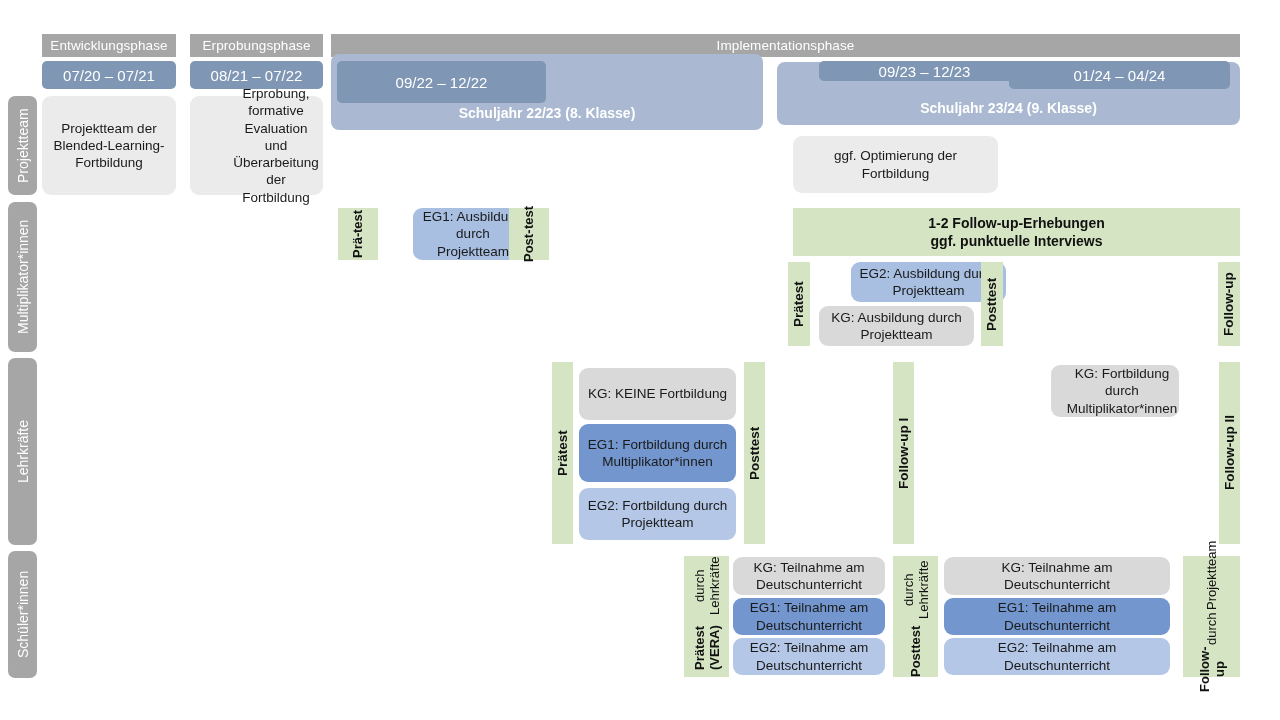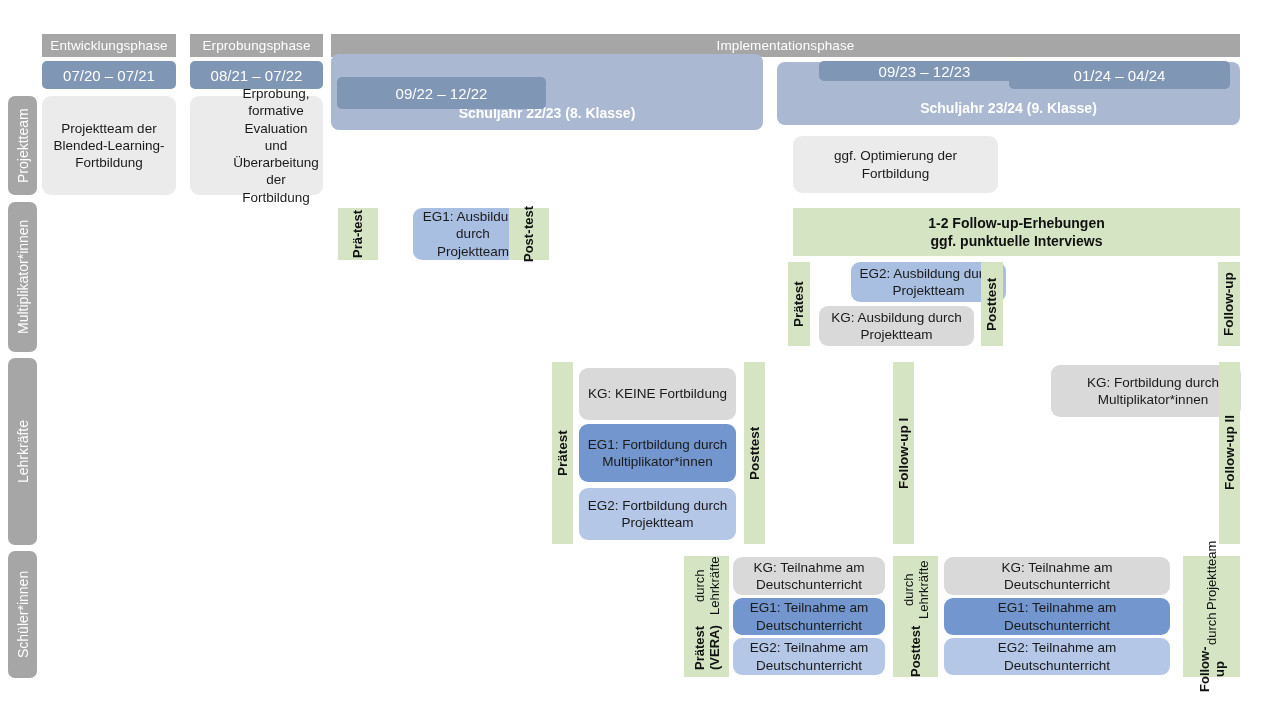--- a/index.html
+++ b/index.html
@@ -75,21 +75,21 @@
 
   <div class="abs phase-bar" style="left:42px;top:34px;width:134px;height:23px;">Entwicklungsphase</div>
   <div class="abs phase-bar" style="left:190px;top:34px;width:133px;height:23px;">Erprobungsphase</div>
   <div class="abs phase-bar" style="left:331px;top:34px;width:909px;height:23px;">Implementationsphase</div>
 
   <div class="abs schoolyear" style="left:331px;top:54px;width:432px;height:76px;">Schuljahr 22/23 (8. Klasse)</div>
   <div class="abs schoolyear" style="left:777px;top:62px;width:463px;height:63px;">Schuljahr 23/24 (9. Klasse)</div>
 
   <div class="abs period" style="left:42px;top:61px;width:134px;height:28px;">07/20 – 07/21</div>
   <div class="abs period" style="left:190px;top:61px;width:133px;height:28px;">08/21 – 07/22</div>
-  <div class="abs period" style="left:337px;top:61px;width:209px;height:32px;margin-top:16px;">09/22 – 12/22</div>
+  <div class="abs period" style="left:337px;top:61px;width:209px;height:42px;">09/22 – 12/22</div>
   <div class="abs period" style="left:819px;top:61px;width:211px;height:20px;">09/23 – 12/23</div>
   <div class="abs period" style="left:1009px;top:61px;width:221px;height:28px;">01/24 – 04/24</div>
 
   <div class="abs rowlabel" style="left:8px;top:96px;width:29px;height:99px;">Projektteam</div>
   <div class="abs rowlabel" style="left:8px;top:202px;width:29px;height:150px;">Multiplikator*innen</div>
   <div class="abs rowlabel" style="left:8px;top:358px;width:29px;height:187px;">Lehrkräfte</div>
   <div class="abs rowlabel" style="left:8px;top:551px;width:29px;height:127px;">Schüler*innen</div>
 
   <div class="abs box grey" style="left:42px;top:96px;width:134px;height:99px;">Projektteam der Blended-Learning-Fortbildung</div>
   <div class="abs box grey" style="left:190px;top:96px;width:133px;height:99px;padding-left:45px;">Erprobung, formative Evaluation und Überarbeitung der Fortbildung</div>
@@ -115,21 +115,21 @@
   <div class="abs box grey2" style="left:819px;top:306px;width:155px;height:40px;">KG: Ausbildung durch Projektteam</div>
   <div class="abs green vlabel" style="left:981px;top:262px;width:22px;height:84px;">Posttest</div>
   <div class="abs green vlabel" style="left:1218px;top:262px;width:22px;height:84px;">Follow-up</div>
 
   <div class="abs green vlabel" style="left:552px;top:362px;width:21px;height:182px;">Prätest</div>
   <div class="abs box grey2" style="left:579px;top:368px;width:157px;height:52px;">KG:  KEINE Fortbildung</div>
   <div class="abs box blue-dark" style="left:579px;top:424px;width:157px;height:58px;">EG1: Fortbildung durch Multiplikator*innen</div>
   <div class="abs box blue-light" style="left:579px;top:488px;width:157px;height:52px;">EG2: Fortbildung durch Projektteam</div>
   <div class="abs green vlabel" style="left:744px;top:362px;width:21px;height:182px;">Posttest</div>
   <div class="abs green vlabel" style="left:893px;top:362px;width:21px;height:182px;">Follow-up I</div>
-  <div class="abs box grey2" style="left:1051px;top:365px;width:190px;height:52px;padding-left:20px;">KG: Fortbildung durch Multiplikator*innen</div>
+  <div class="abs box grey2" style="left:1051px;top:365px;width:128px;height:52px;padding-left:20px;">KG: Fortbildung durch Multiplikator*innen</div>
   <div class="abs green vlabel" style="left:1219px;top:362px;width:21px;height:182px;">Follow-up II</div>
 
   <div class="abs green" style="left:684px;top:556px;width:45px;height:121px;">
     <div class="vstack" style="width:100%;height:100%;gap:2px;">
       <span style="font-size:13px;font-weight:bold;">Prätest (VERA)</span>
       <span style="font-size:13px;font-weight:normal;">durch Lehrkräfte</span>
     </div>
   </div>
 
   <div class="abs box grey2" style="left:733px;top:557px;width:152px;height:38px;">KG: Teilnahme am Deutschunterricht</div>

